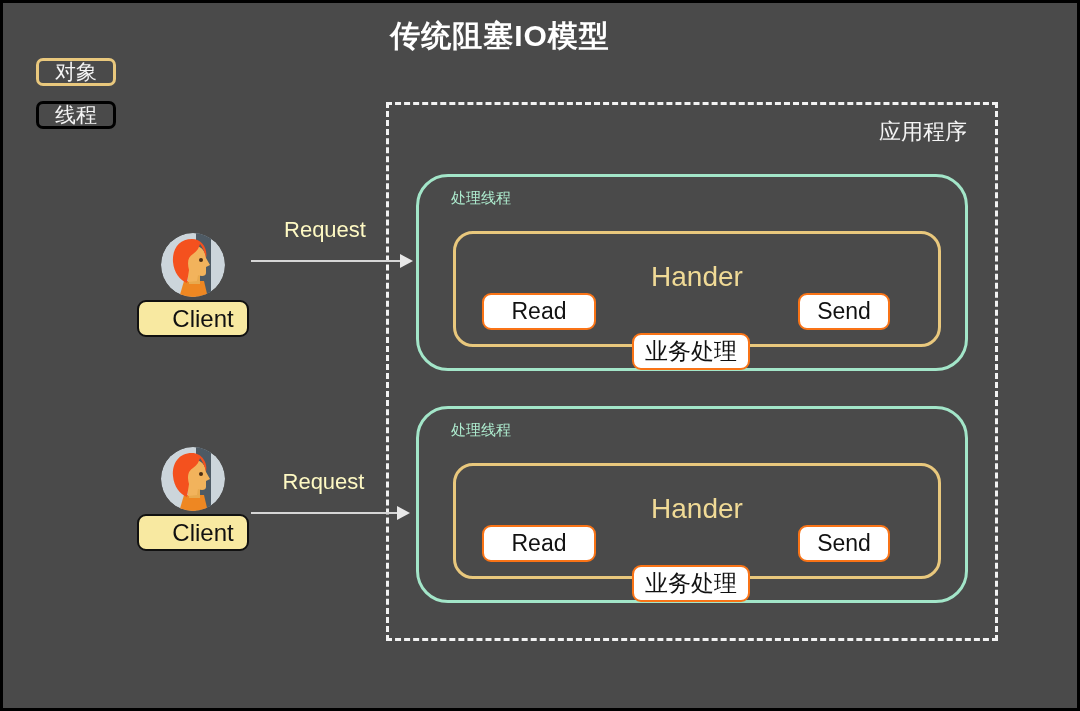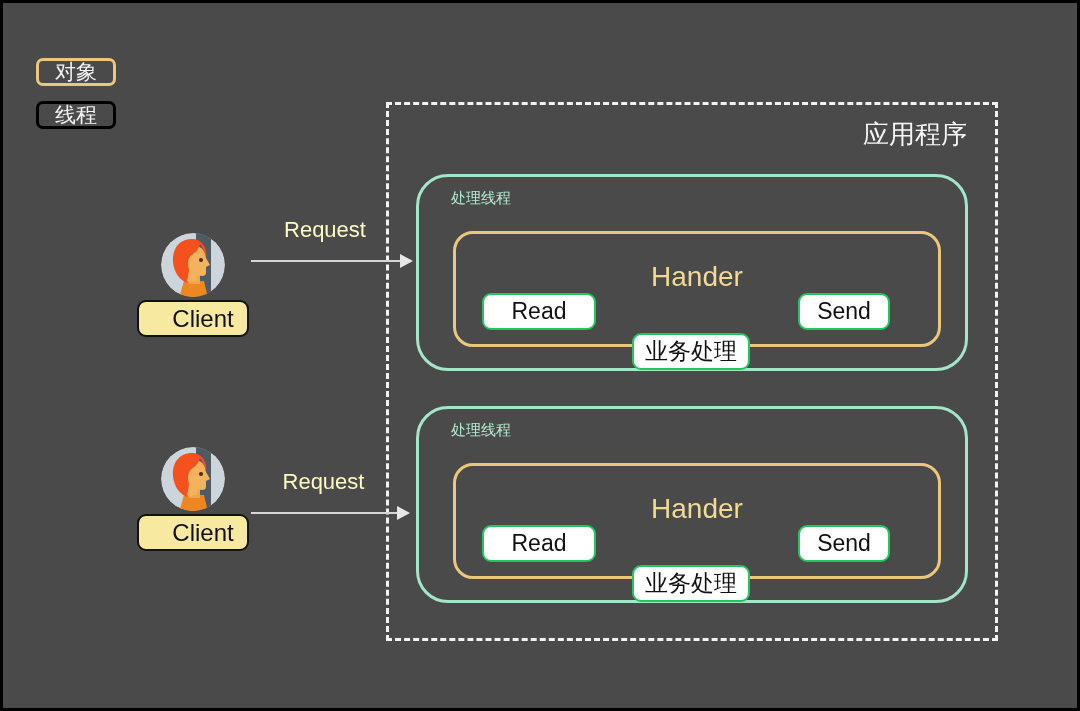--- a/index.html
+++ b/index.html
@@ -18,37 +18,37 @@
     display:flex; align-items:center; justify-content:center;
     color:#f5f5f5; font-size:21px; box-sizing:border-box;
   }
   .legend-object { top:55px; border:3px solid #e9c87d; }
   .legend-thread { top:98px; border:3px solid #000000; }
 
   .app-box {
     position:absolute; left:383px; top:99px; width:612px; height:539px;
     border:3px dashed #f2f2f2; box-sizing:border-box;
   }
-  .app-label { position:absolute; top:12px; right:28px; color:#f5f5f5; font-size:26px; }
+  .app-label { position:absolute; top:12px; right:28px; color:#f5f5f5; font-size:22px; }
 
   .thread-group {
     position:absolute; left:413px; width:552px; height:197px;
     border:3px solid #a3e6c9; border-radius:32px; box-sizing:border-box;
   }
   .tg1 { top:171px; } .tg2 { top:403px; }
   .thread-label { position:absolute; top:12px; left:32px; color:#aeeccf; font-size:15px; }
 
   .handler-box {
     position:absolute; left:34px; top:54px; width:488px; height:116px;
     border:3px solid #e9c87d; border-radius:20px; box-sizing:border-box;
   }
   .handler-label { position:absolute; top:27px; left:0; right:0; text-align:center; color:#f0da96; font-size:28px; }
   .hbtn {
     position:absolute; top:59px; height:37px; background:#ffffff;
-    border:2px solid #22c55e; border-radius:9px; box-sizing:border-box;
+    border:2px solid #f97316; border-radius:9px; box-sizing:border-box;
     display:flex; align-items:center; justify-content:center;
     font-size:23px; color:#111111;
   }
   .hbtn.read { left:26px;  width:114px; }
   .hbtn.biz  { left:176px; width:118px;margin-top:40px; }
   .hbtn.send { left:342px; width:92px; }
 
   .client { position:absolute; left:134px; width:114px; height:110px; }
   .c1 { top:229px; } .c2 { top:443px; }
   .avatar { position:absolute; left:23px; top:0; width:66px; height:66px; }
@@ -67,20 +67,21 @@
   .arrow-head {
     position:absolute; top:37px; right:0; width:0; height:0;
     border-left:13px solid #e8e8e8; border-top:7px solid transparent; border-bottom:7px solid transparent;
   }
 </style>
 </head>
 <body>
 
 <div class="canvas">
 
+  <div class="title">传统阻塞IO模型</div>
 
   <div class="legend-box legend-object">
     <span>对象</span>
   </div>
   <div class="legend-box legend-thread">
     <span>线程</span>
   </div>
 
   <div class="app-box">
     <div class="app-label">应用程序</div>

